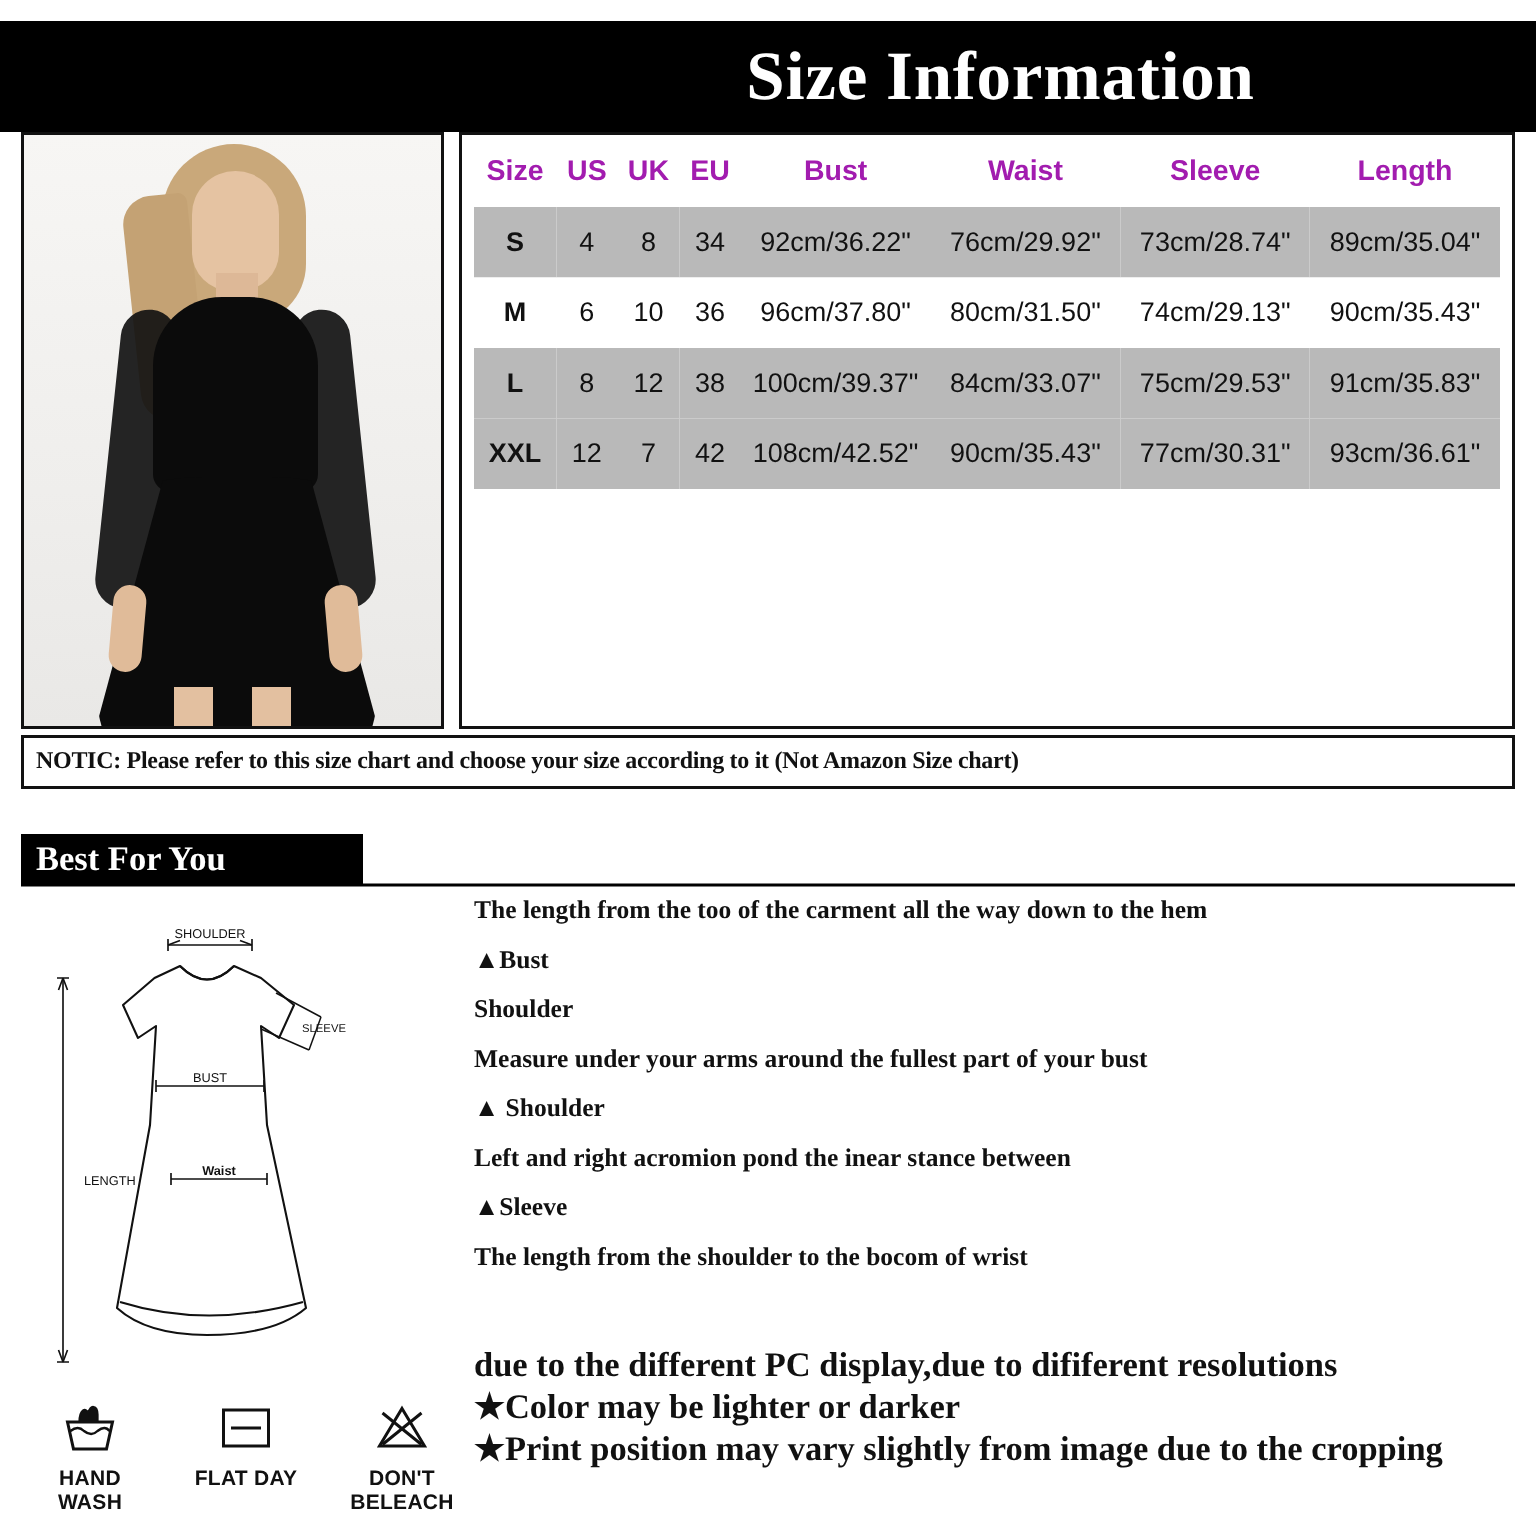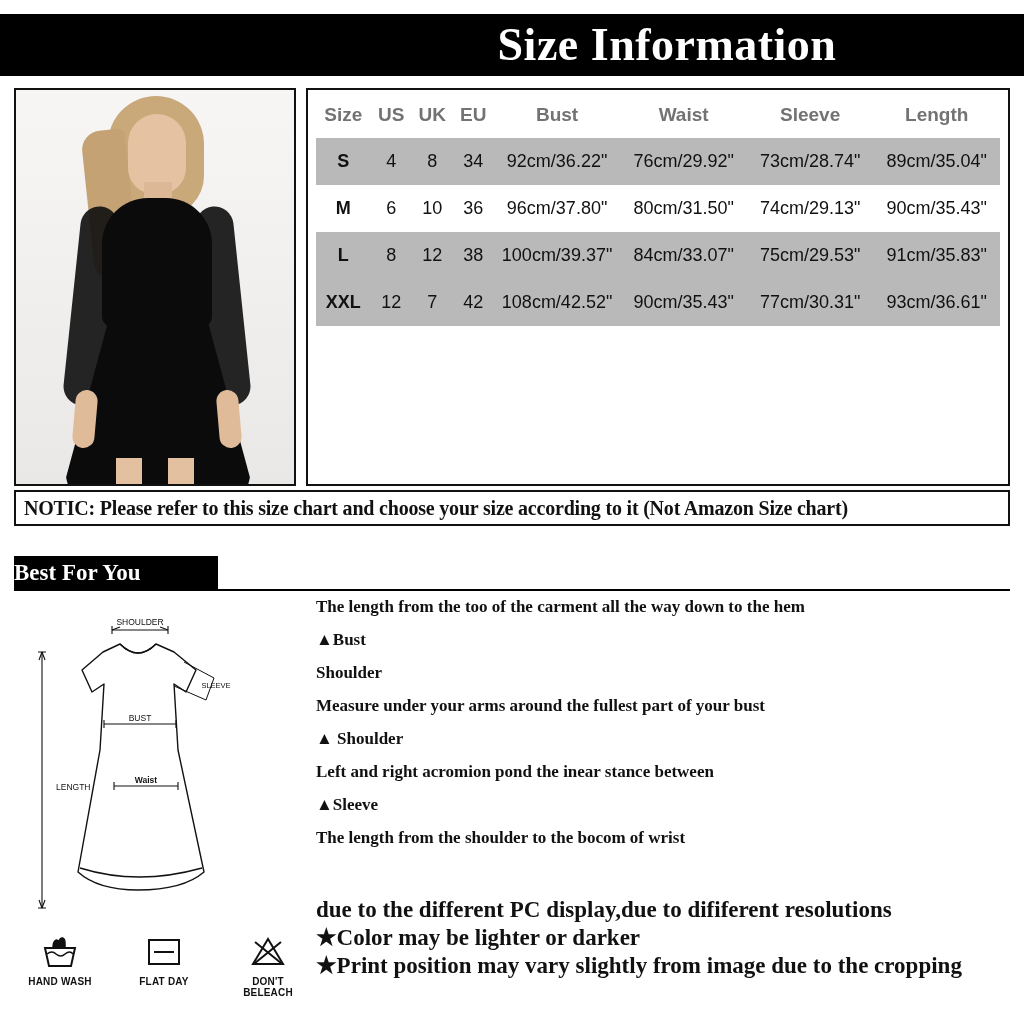--- a/index.html
+++ b/index.html
@@ -13,21 +13,21 @@
   #page {
     position: relative;
     width: 1024px; height: 1024px;
     background: #ffffff;
   }
 
   
   .header-banner {
     position: absolute;
     left: 0; top: 14px;
-    width: 1024px; height: 62px;
+    width: 1024px; height: 74px;
     background: #000000;
     display: flex;
     align-items: center;
     justify-content: center;
   }
   .header-title {
     color: #ffffff;
     font-size: 46px;
     font-weight: bold;
     letter-spacing: 0.5px;
@@ -156,21 +156,21 @@
     padding: 6px 8px 4px 8px;
   }
   table.size-table {
     width: 100%;
     border-collapse: collapse;
     font-family: "Liberation Sans", sans-serif;
   }
   table.size-table th {
     font-size: 19px;
     font-weight: bold;
-    color: #737373;
+    color: #a21caf;
     padding: 8px 2px 12px 2px;
     text-align: center;
     font-family: "Liberation Sans", sans-serif;
   }
   table.size-table td {
     font-size: 18px;
     color: #111111;
     text-align: center;
     padding: 13px 2px;
     font-family: "Liberation Sans", sans-serif;
@@ -187,36 +187,37 @@
 
   
   .notice {
     position: absolute;
     left: 14px; top: 490px;
     width: 996px; height: 36px;
     border: 2px solid #111111;
     display: flex;
     align-items: center;
     padding-left: 8px;
-    font-size: 20px;
+    font-size: 16px;
     font-weight: bold;
     color: #111111;
     font-family: "Liberation Serif", serif;
     white-space: nowrap;
     letter-spacing: -0.2px;
   }
 
   
   .bfy-banner {
     position: absolute;
     left: 14px; top: 556px;
-    width: 204px; height: 34px;
+    width: 228px; height: 34px;
     background: #000000;
     display: flex;
     align-items: center;
+    padding-left: 10px;
   }
   .bfy-text {
     color: #ffffff;
     font-size: 23px;
     font-weight: bold;
     font-family: "Liberation Serif", serif;
   }
   .bfy-rule {
     position: absolute;
     left: 14px; top: 589px;
@@ -236,21 +237,21 @@
     width: 312px; height: 86px;
     display: flex;
     justify-content: space-around;
     align-items: flex-start;
   }
   .care-item {
     width: 74px;
     text-align: center;
   }
   .care-label {
-    font-size: 10px;
+    font-size: 14px;
     font-weight: bold;
     color: #111111;
     margin-top: 2px;
     font-family: "Liberation Sans", sans-serif;
     letter-spacing: 0.2px;
   }
 
   
   .meas-text {
     position: absolute;

